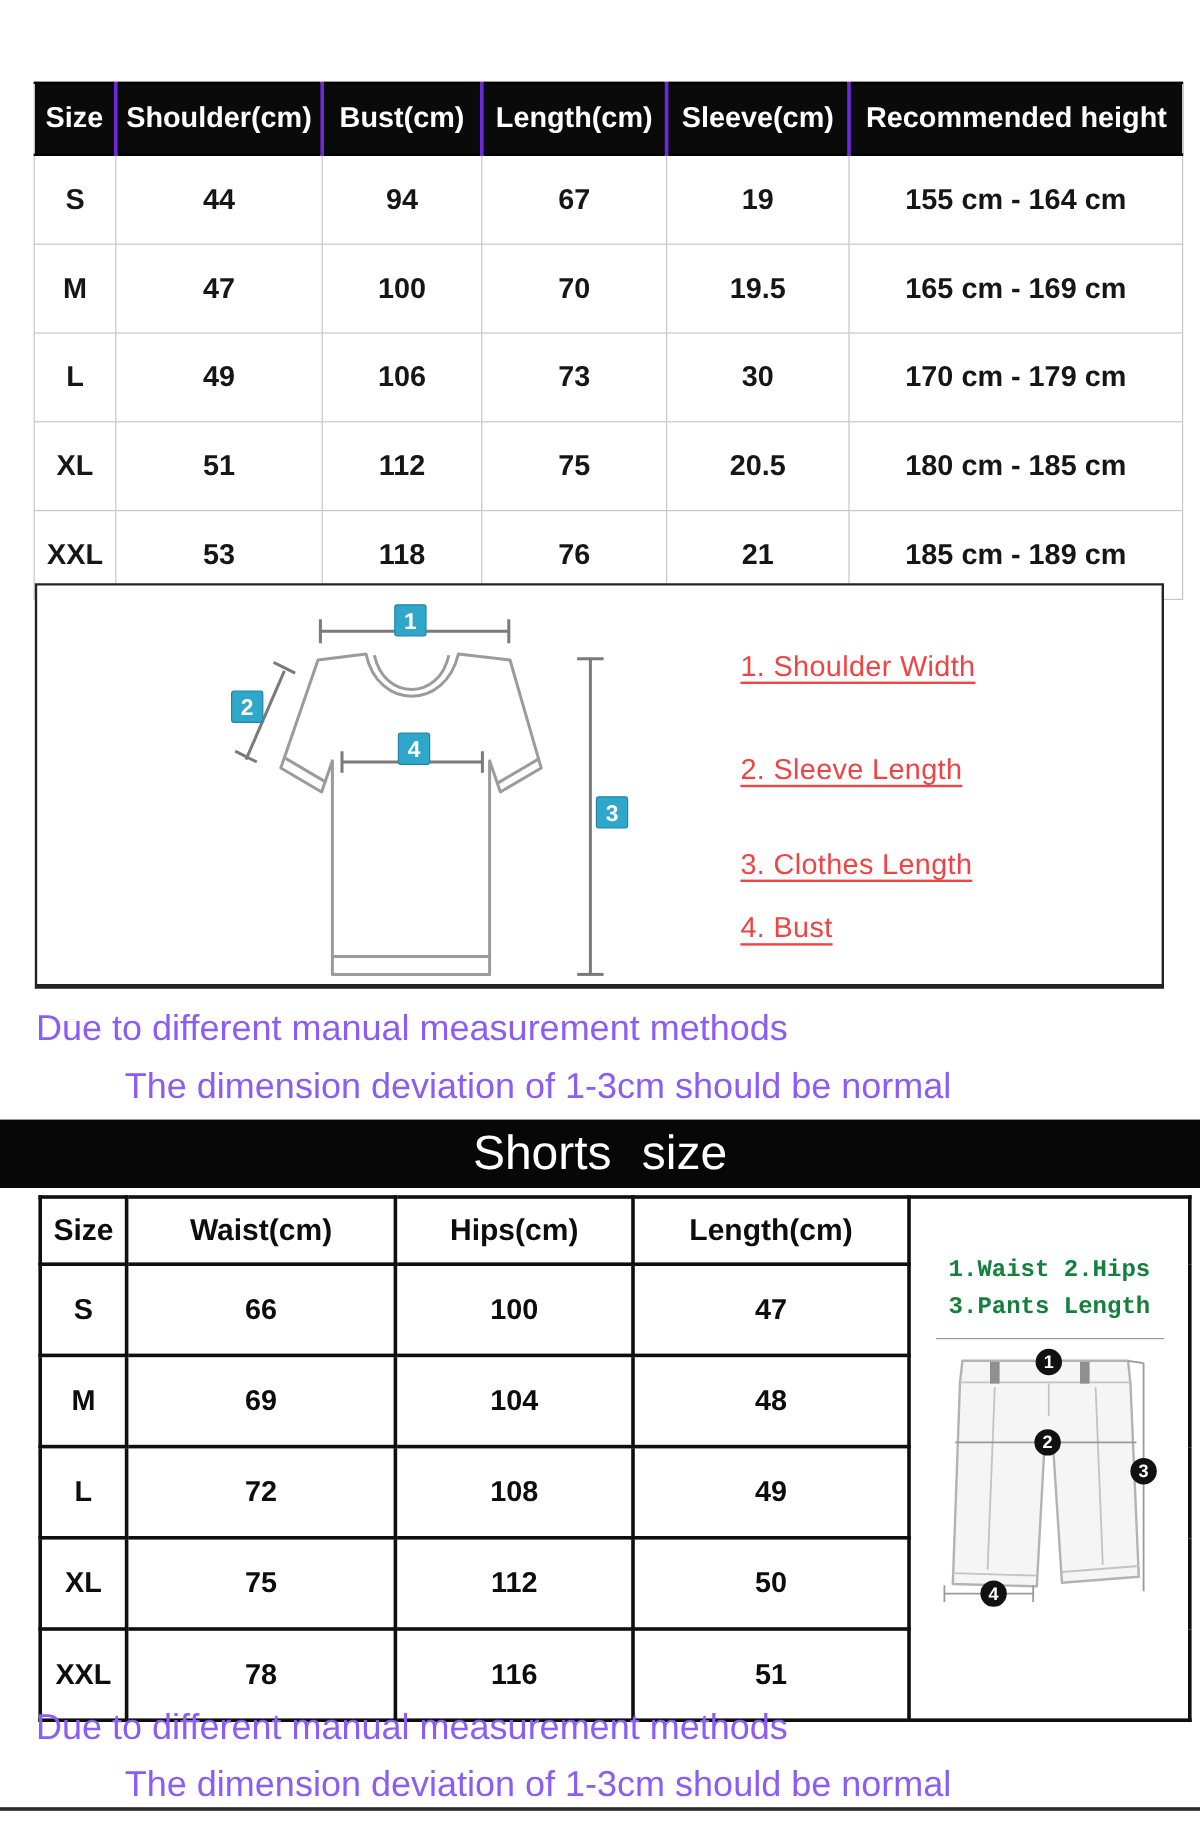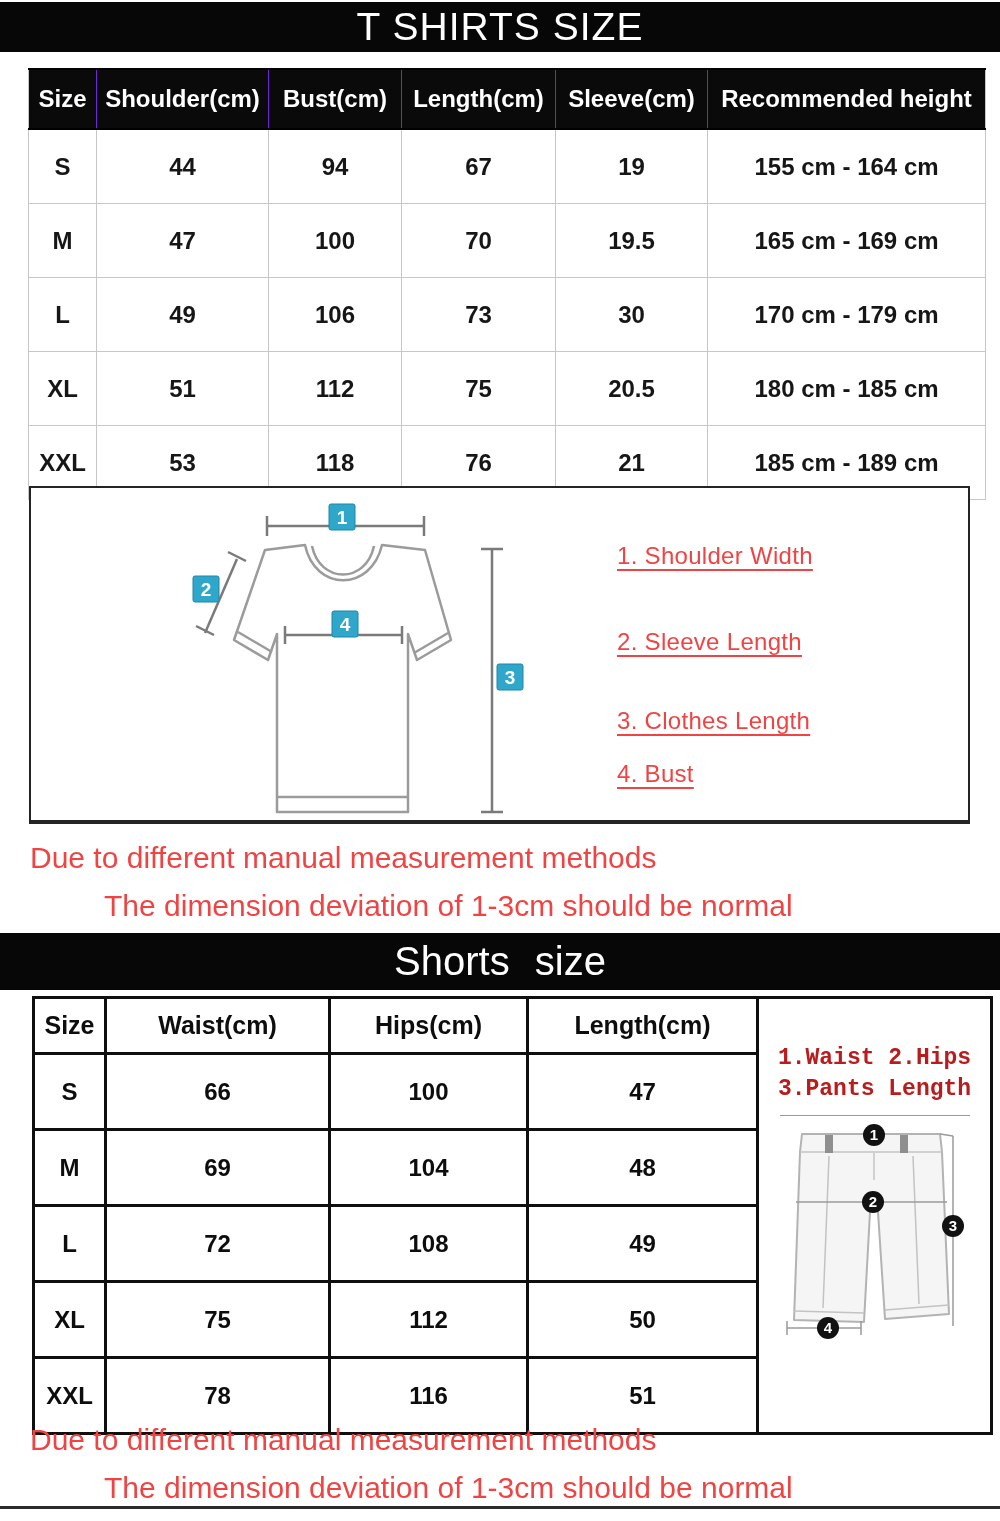--- a/index.html
+++ b/index.html
@@ -7,60 +7,57 @@
         font-family:"Liberation Sans",sans-serif;color:#141414;}
   .banner{position:absolute;left:0;width:1000px;background:#070707;color:#fff;
           display:flex;align-items:center;justify-content:center;}
   .banner1{top:2px;height:50px;font-size:39px;letter-spacing:1px;}
   .banner2{top:933px;height:57px;font-size:40px;word-spacing:14px;text-align:right;}
 
   
   table.tsize{position:absolute;left:28px;top:68px;width:957px;border-collapse:collapse;
               table-layout:fixed;border:1px solid #c7c7c7;}
   table.tsize th{background:#0a0a0a;color:#fff;height:56px;font-size:24px;font-weight:bold;
-                 border-left:1px solid #6d28d9;border-top:2px solid #000;border-bottom:2px solid #000;}
+                 border-left:3px solid #6d28d9;border-top:2px solid #000;border-bottom:2px solid #000;}
   table.tsize th:first-child{border-left:none;}
   table.tsize td{height:71px;text-align:center;font-size:24px;font-weight:bold;color:#161616;
                  border:1px solid #c7c7c7;background:#fff;}
 
   
   .box1{position:absolute;left:29px;top:486px;width:937px;height:332px;background:#fff;
         border:2px solid #242424;border-bottom-width:4px;}
   .box1 svg{position:absolute;left:0;top:0;}
   .leg{position:absolute;left:586px;font-size:24px;color:#ef4444;letter-spacing:.3px;
        text-decoration:underline;text-decoration-thickness:2px;text-underline-offset:5px;}
   .leg1{top:54px}.leg2{top:140px}.leg3{top:219px}.leg4{top:272px}
 
   
-  .note{position:absolute;font-size:30px;color:#ef4444;white-space:nowrap;}
+  .note{position:absolute;font-size:30px;color:#8b5cf6;white-space:nowrap;}
   .noteA1{left:30px;top:841px}.noteA2{left:104px;top:889px}
   .noteB1{left:30px;top:1423px}.noteB2{left:104px;top:1471px}
 
   
   table.ssize{position:absolute;left:32px;top:996px;width:958px;border-collapse:collapse;
               table-layout:fixed;}
   table.ssize th,table.ssize td{border:3px solid #0f0f0f;background:#fff;text-align:center;color:#0d0d0d;}
   table.ssize th{height:51px;font-size:25px;font-weight:bold;}
   table.ssize td{height:71px;font-size:24px;font-weight:bold;}
   td.diagcell{vertical-align:top;padding:0;}
   .dlabels{margin-top:44px;text-align:center;font-family:"Liberation Mono","DejaVu Sans Mono",monospace;
-           font-weight:bold;font-size:23px;line-height:31px;color:#b91c1c;letter-spacing:0;}
+           font-weight:bold;font-size:20px;line-height:31px;color:#15803d;letter-spacing:0;}
   .drule{width:190px;height:1px;background:#9a9a9a;margin:10px auto 0;}
   svg.shorts{display:block;margin:4px auto 0;}
 
   .bottomline{position:absolute;left:0;top:1506px;width:1000px;height:3px;background:#2b2b2b;}
 </style>
 </head>
 <body>
 
 <div class="page">
 
-  <div class="banner banner1">
-    <span>T SHIRTS SIZE</span>
-  </div>
 
   <table class="tsize">
     <colgroup>
       <col style="width:68px">
         <col style="width:172px">
         <col style="width:133px">
       <col style="width:154px">
         <col style="width:152px">
         <col style="width:278px">
     </colgroup>

